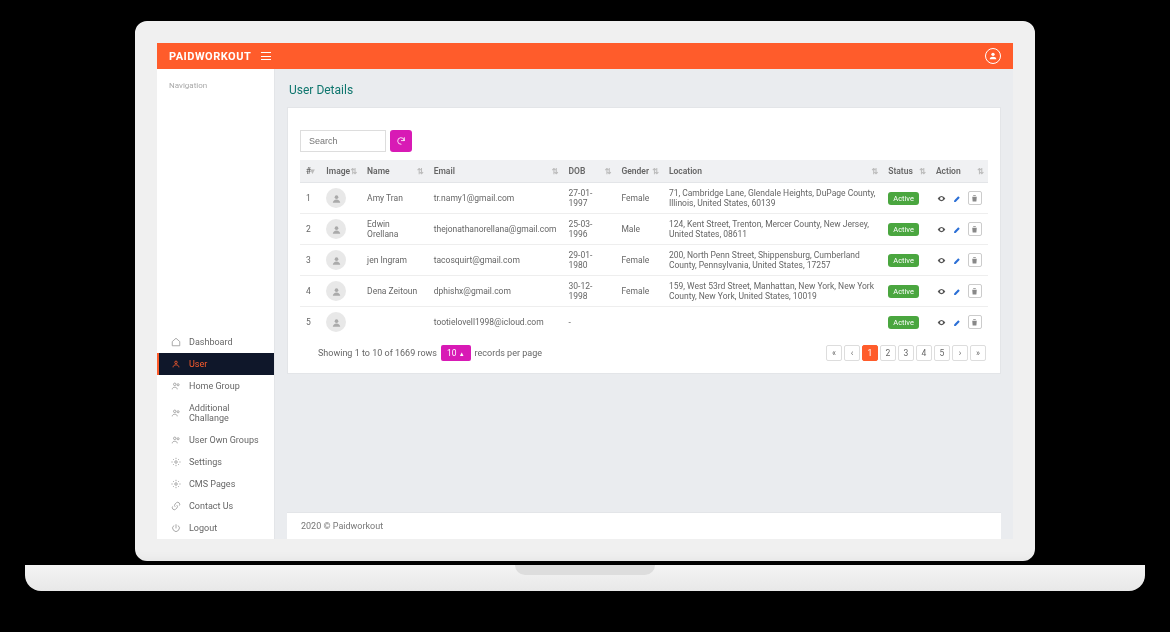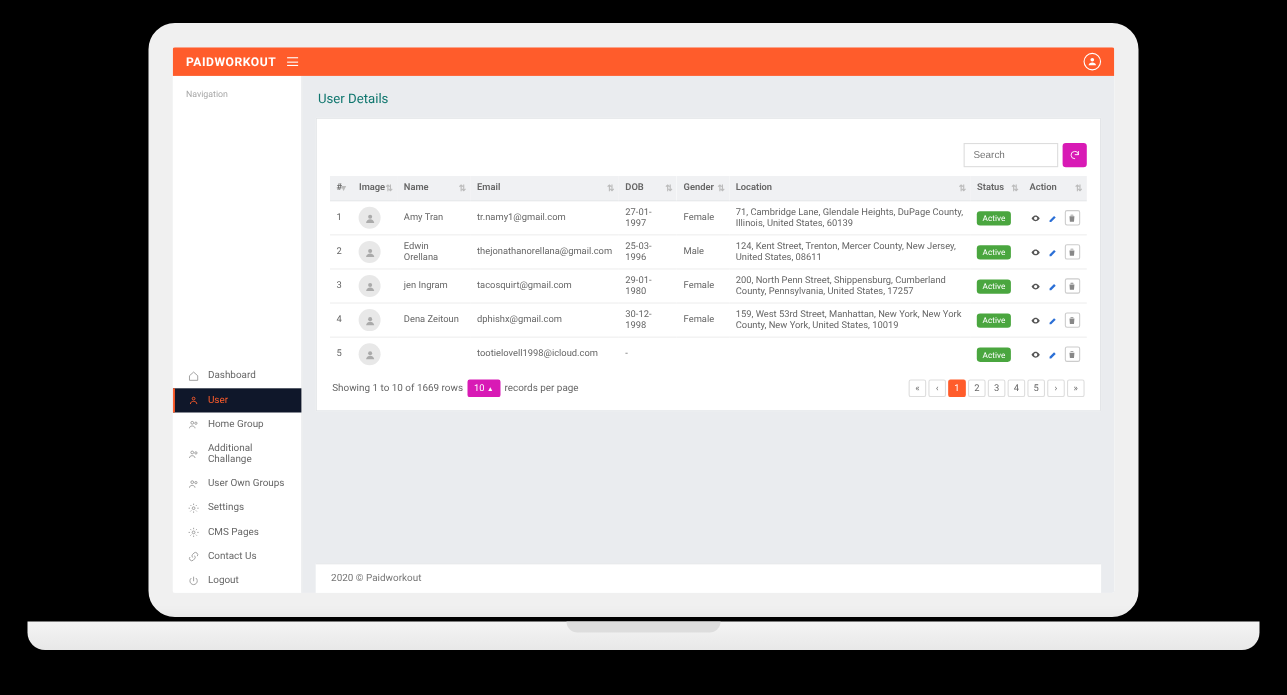--- a/index.html
+++ b/index.html
@@ -20,21 +20,21 @@
   height: 580px;
   position: relative;
   margin-top: -10px;
 }
 .laptop-screen {
   width: 900px;
   height: 540px;
   margin: 0 auto;
   background: #fff;
   border: 22px solid #f0f0f0;
-  border-radius: 24px;
+  border-radius: 12px;
   box-shadow: 0 8px 40px rgba(0,0,0,.15);
   position: relative;
   overflow: hidden;
 }
 .camera-dot {
   position: absolute;
   top: 8px;
   left: 50%;
   transform: translateX(-50%);
   width: 6px; height: 6px; border-radius: 50%;
@@ -152,21 +152,20 @@
   padding: 6px 2px 10px;
 }
 .card {
   background: #fff;
   border: 1px solid #e3e5e8;
   padding: 22px 12px 12px;
   flex: 0 0 auto;
 }
 .search-row {
   display: flex;
-  justify-content: flex-end;
   gap: 4px;
   margin-bottom: 8px;
 }
 .search-input {
   border: 1px solid #ddd;
   font-size: 9px;
   padding: 4px 8px;
   width: 86px;
   color: #888;
 }
@@ -227,20 +226,21 @@
 .act-btn.box {
   border: 1px solid #ccc;
   border-radius: 2px;
   width: 14px; height: 14px;
 }
 .act-btn svg { width: 9px; height: 9px; }
 
 .table-footer {
   display:flex; justify-content: space-between; align-items:center;
   padding: 8px 2px 0;
+  margin-left: 16px;
 }
 .entries {
   display:flex; align-items:center; gap:4px; color:#666;
 }
 .perpage {
   background:#d81ab5;
   color:#fff;
   padding: 3px 6px;
   border-radius: 2px;
   cursor:pointer;

